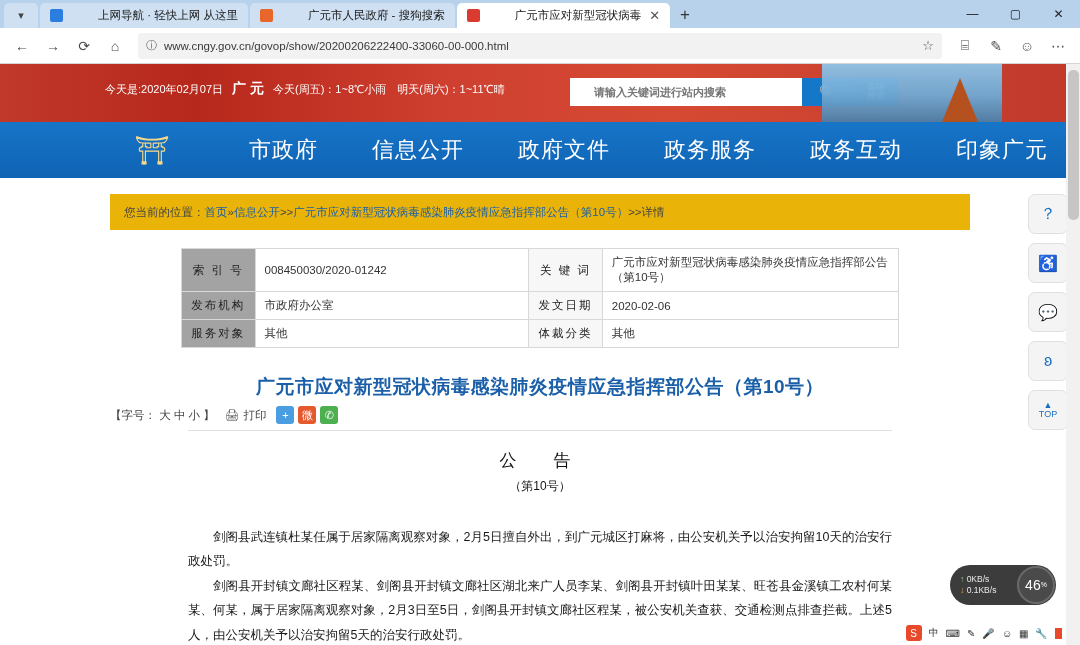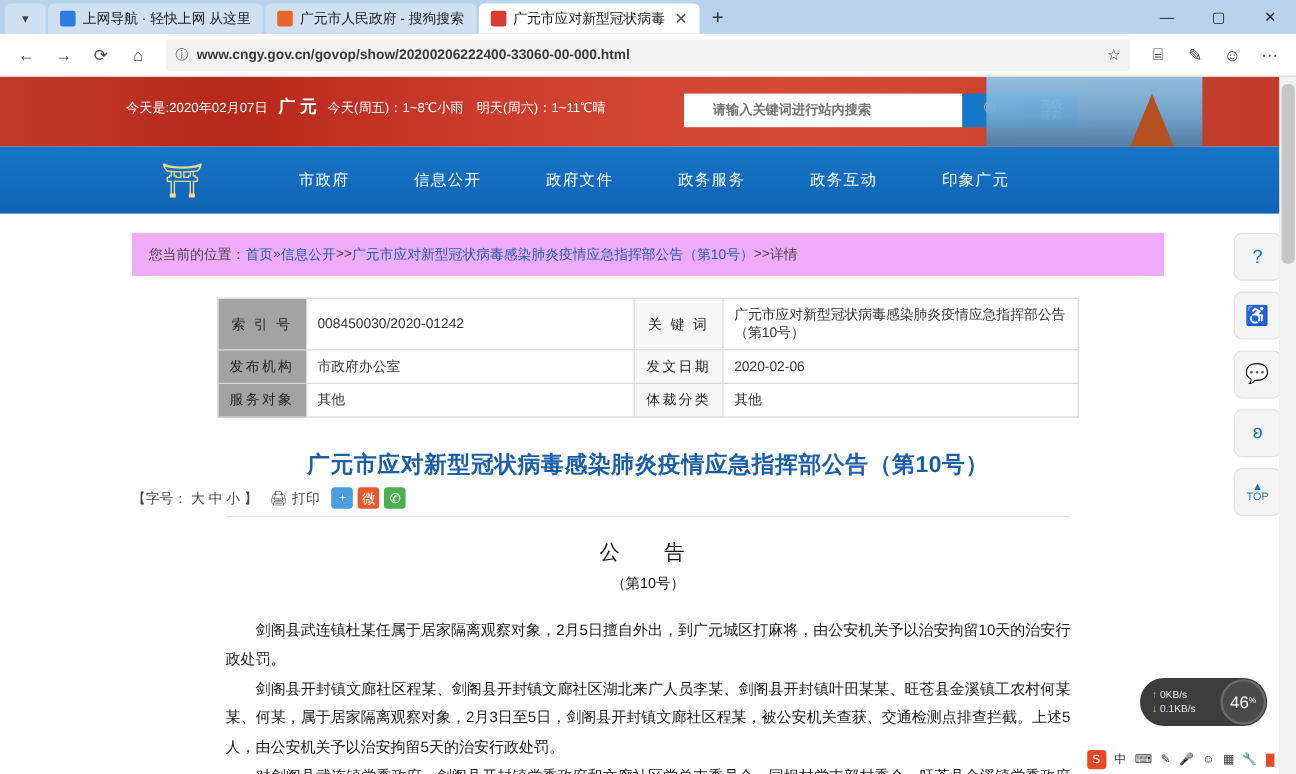--- a/index.html
+++ b/index.html
@@ -17,21 +17,21 @@
     padding-left: 4px; position: relative;
   }
   .tab {
     height: 25px; display: flex; align-items: center; gap: 6px;
     padding: 0 10px; font-size: 11.5px; color: #1a1a1a;
     background: #cfe0f2; border-radius: 5px 5px 0 0; margin-right: 2px;
     max-width: 215px; white-space: nowrap; overflow: hidden;
   }
   .tab.active { background: #ffffff; }
   .tab .favicon { width: 13px; height: 13px; border-radius: 2px; flex: 0 0 auto; }
-  .tab .label { overflow: hidden; text-overflow: ellipsis; }
+  .tab .label { overflow: hidden; text-overflow: ellipsis; margin-left: 29px; }
   .tab .tabclose { font-size: 13px; color: #555; margin-left: 2px; }
   .tab-firstmini {
     width: 34px; height: 25px; background: #cfe0f2; border-radius: 5px 5px 0 0;
     margin-right: 2px; display: flex; align-items: center; justify-content: center;
   }
   .newtab { font-size: 17px; color: #333; padding: 0 8px 3px 8px; }
   .winbtns { position: absolute; right: 0; top: 0; display: flex; height: 28px; }
   .winbtn { width: 43px; height: 28px; display: flex; align-items: center; justify-content: center;
             font-size: 12px; color: #222; }
 
@@ -43,21 +43,21 @@
   .navicon {
     width: 28px; height: 28px; display: flex; align-items: center; justify-content: center;
     color: #4a4a4a; font-size: 14px; border-radius: 3px;
   }
   .urlbox {
     flex: 1; height: 26px; background: #f2f2f2; border-radius: 3px;
     display: flex; align-items: center; padding: 0 8px; gap: 7px;
     font-size: 11.5px; color: #3a3a3a; margin: 0 6px;
   }
   .urlbox .lockish { font-size: 11px; color: #666; }
-  .urlbox .url { flex: 1; white-space: nowrap; overflow: hidden; font-weight: bold; }
+  .urlbox .url { flex: 1; white-space: nowrap; overflow: hidden; }
   .urlbox .star { color: #555; font-size: 13px; }
 
   
   .page { position: absolute; left: 0; top: 64px; width: 1080px; height: 581px; background: #fff; overflow: hidden; }
 
   .topband {
     height: 58px;
     background: linear-gradient(90deg, #c0392b 0%, #b7281c 18%, #cf4030 42%, #d64a33 62%, #c0392b 100%);
     position: relative; overflow: hidden;
   }
@@ -95,26 +95,26 @@
 
   .navband {
     height: 56px; background: linear-gradient(180deg,#1775c8 0%, #0f63b4 100%);
     display: flex; align-items: center;
   }
   .logo-emblem {
     width: 60px; height: 44px; margin-left: 122px; margin-right: 40px;
     display:flex; align-items:center; justify-content:center; color:#f5d98a; font-size: 28px;
   }
   .navband .nav-item {
-    color: #ffffff; font-size: 13px; margin: 16px 27px; letter-spacing: 1px; white-space: nowrap;
+    color: #ffffff; font-size: 22px; margin: 16px 27px; letter-spacing: 1px; white-space: nowrap;
   }
 
   .breadcrumbwrap { padding: 16px 0 0 0; display:flex; justify-content:center; }
   .breadcrumb {
-    width: 860px; height: 36px; background: #f0abfc; display: flex; align-items: center;
+    width: 860px; height: 36px; background: #eab308; display: flex; align-items: center;
     padding: 0 14px; font-size: 11.5px; color: #444;
   }
   .breadcrumb .bl { color: #1a5fa8; text-align: center; }
 
   .content { width: 860px; margin: 18px auto 0 auto; }
 
   table.meta { width: 718px; margin: 0 auto; border-collapse: collapse; font-size: 11.5px; color: #333; }
   table.meta td { border: 1px solid #d8d8d8; padding: 6px 9px; vertical-align: middle; }
   table.meta td.k { width: 72px; background: #a3a3a3; text-align: center; letter-spacing: 2px; color:#222; }
   table.meta td.v { width: 268px; }
@@ -137,21 +137,21 @@
   }
   .hr { border-top: 1px solid #e2e2e2; margin: 4px 78px 0 78px; }
 
   .gonggao { text-align: center; font-size: 17px; font-weight: normal; margin-top: 18px; letter-spacing: 10px; color:#111; }
   .gonggao-no { text-align: center; font-size: 12px; margin-top: 6px; color:#111; }
 
   .para {
     font-size: 12.5px; color: #1a1a1a; line-height: 1.95; margin: 0 78px; text-indent: 2em;
     text-align: justify;
   }
-  .para.first { margin-top: 18px; }
+  .para.first { margin-top: 30px; }
 
   
   .rail {
     position: absolute; right: 12px; top: 130px; width: 40px;
     display: flex; flex-direction: column; gap: 9px;
   }
   .rail .rb {
     width: 40px; height: 40px; border-radius: 7px; background: #f4f4f4; border: 1px solid #e0e0e0;
     display:flex; align-items:center; justify-content:center; color:#1a6fbf; font-size: 16px;
   }

